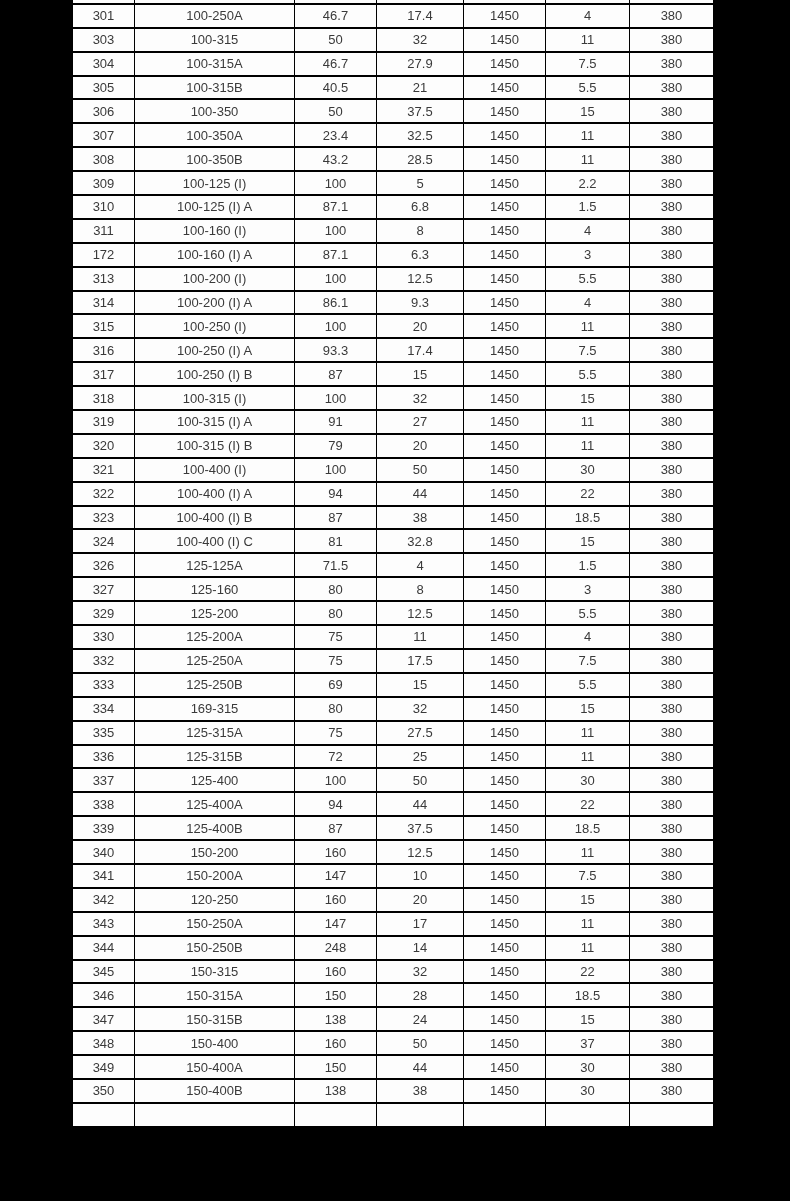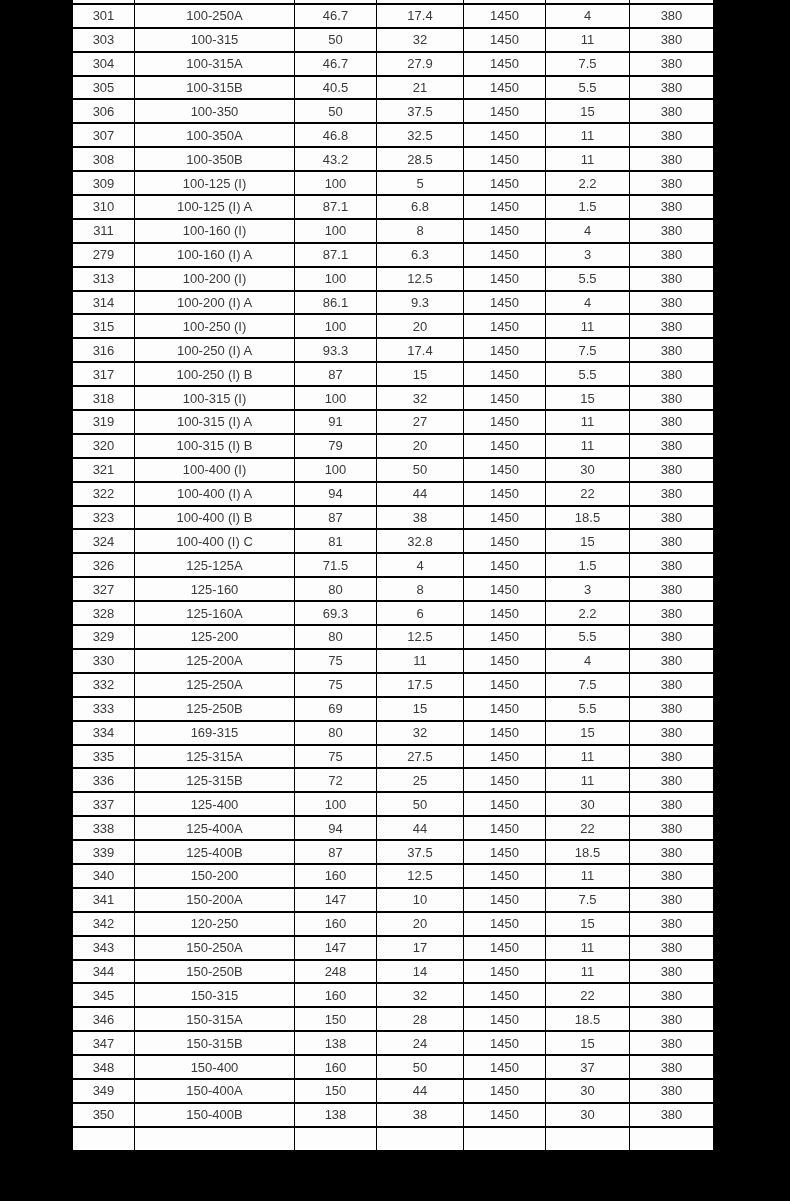--- a/index.html
+++ b/index.html
@@ -113,21 +113,21 @@
             <td>100-350</td>
             <td>50</td>
             <td>37.5</td>
             <td>1450</td>
             <td>15</td>
             <td>380</td>
           </tr>
           <tr>
             <td>307</td>
             <td>100-350A</td>
-            <td>46.8</td>
+            <td>23.4</td>
             <td>32.5</td>
             <td>1450</td>
             <td>11</td>
             <td>380</td>
           </tr>
           <tr>
             <td>308</td>
             <td>100-350B</td>
             <td>43.2</td>
             <td>28.5</td>
@@ -156,21 +156,21 @@
           <tr>
             <td>311</td>
             <td>100-160 (I)</td>
             <td>100</td>
             <td>8</td>
             <td>1450</td>
             <td>4</td>
             <td>380</td>
           </tr>
           <tr>
-            <td>279</td>
+            <td>172</td>
             <td>100-160 (I) A</td>
             <td>87.1</td>
             <td>6.3</td>
             <td>1450</td>
             <td>3</td>
             <td>380</td>
           </tr>
           <tr>
             <td>313</td>
             <td>100-200 (I)</td>
@@ -288,29 +288,20 @@
             <td>1.5</td>
             <td>380</td>
           </tr>
           <tr>
             <td>327</td>
             <td>125-160</td>
             <td>80</td>
             <td>8</td>
             <td>1450</td>
             <td>3</td>
-            <td>380</td>
-          </tr>
-          <tr>
-            <td>328</td>
-            <td>125-160A</td>
-            <td>69.3</td>
-            <td>6</td>
-            <td>1450</td>
-            <td>2.2</td>
             <td>380</td>
           </tr>
           <tr>
             <td>329</td>
             <td>125-200</td>
             <td>80</td>
             <td>12.5</td>
             <td>1450</td>
             <td>5.5</td>
             <td>380</td>

